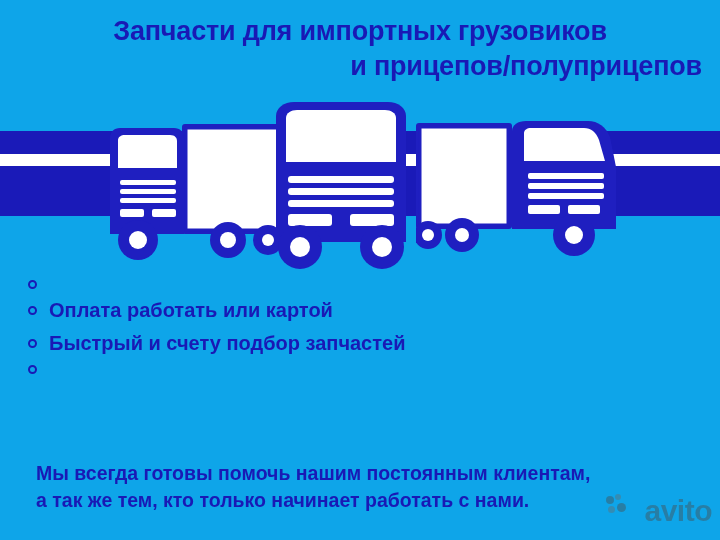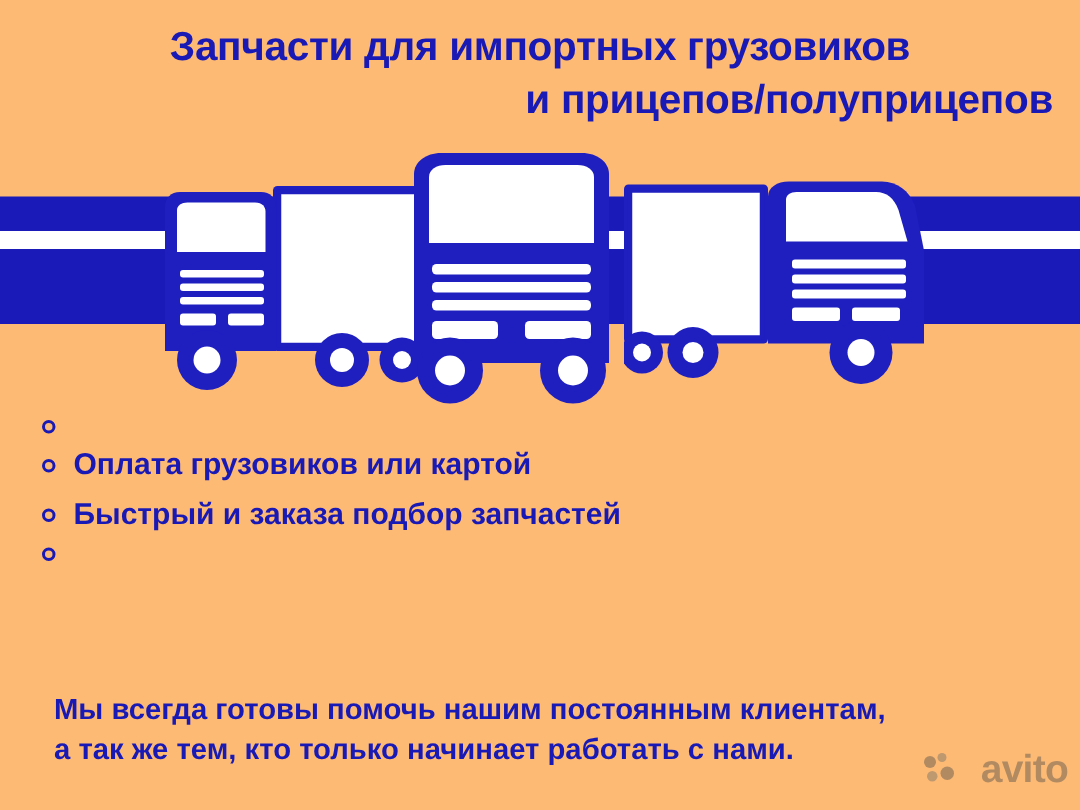--- a/index.html
+++ b/index.html
@@ -10,21 +10,21 @@
     width: 720px;
     height: 540px;
     background: #ffffff;
     font-family: "Liberation Sans", sans-serif;
     overflow: hidden;
   }
   .poster {
     position: relative;
     width: 720px;
     height: 540px;
-    background: #fdba74;
+    background: #0ea5e9;
     overflow: hidden;
   }
 
   
   .headline {
     position: absolute;
     top: 14px;
     left: 0;
     width: 720px;
     text-align: center;
@@ -118,24 +118,23 @@
     line-height: 1.4;
   }
   .footer .f2 { display: block; }
 
   
   .watermark {
     position: absolute;
     right: 8px;
     bottom: 12px;
     display: flex;
-    align-items: center;
     opacity: 0.42;
     color: #4a4a4a;
-    font-size: 26px;
+    font-size: 30px;
     font-weight: bold;
     letter-spacing: -0.5px;
     gap: 14px;
   }
   .watermark .wm-dots {
     position: relative;
     width: 22px;
     height: 22px;
     margin-right: 2px;
   }
@@ -258,25 +257,25 @@
     </div>
 
   </div>
 
   <div class="bullets">
     <div class="bullet">
       <span class="dot"></span>
     </div>
     <div class="bullet">
       <span class="dot"></span>
-      <span>Оплата грузовиков или картой</span>
-    </div>
-    <div class="bullet">
-      <span class="dot"></span>
-      <span>Быстрый и заказа подбор запчастей</span>
+      <span>Оплата работать или картой</span>
+    </div>
+    <div class="bullet">
+      <span class="dot"></span>
+      <span>Быстрый и счету подбор запчастей</span>
     </div>
     <div class="bullet">
       <span class="dot"></span>
     </div>
   </div>
 
   <div class="footer">
     <span>Мы всегда готовы помочь нашим постоянным клиентам,</span>
     <span class="f2">а так же тем, кто только начинает работать с нами.</span>
   </div>

